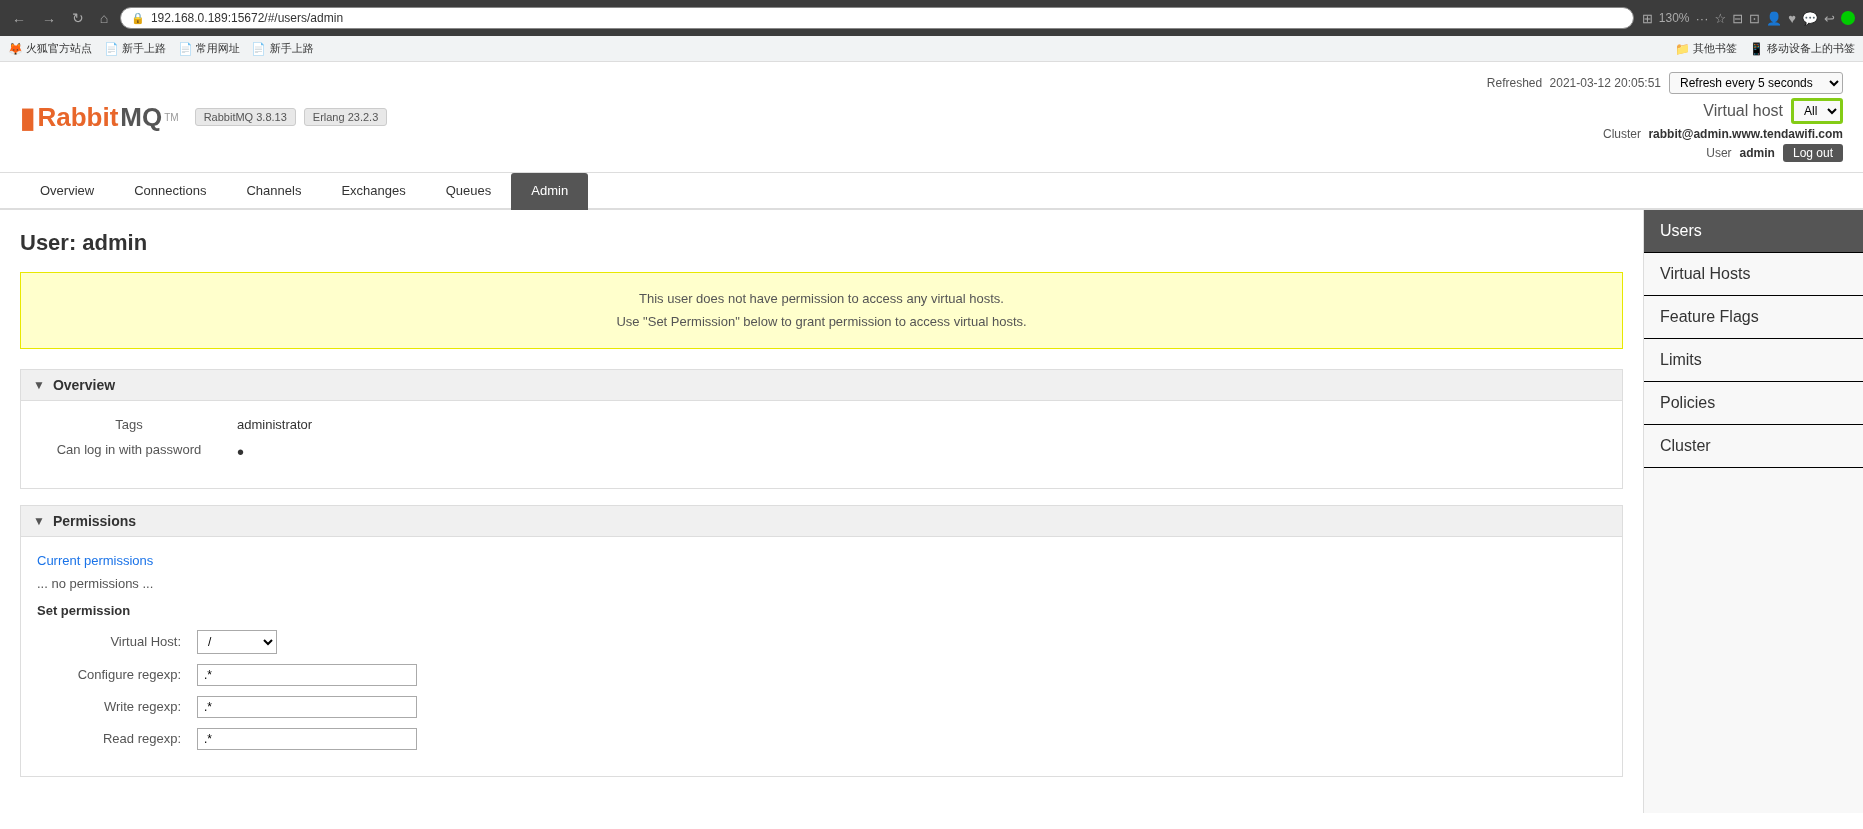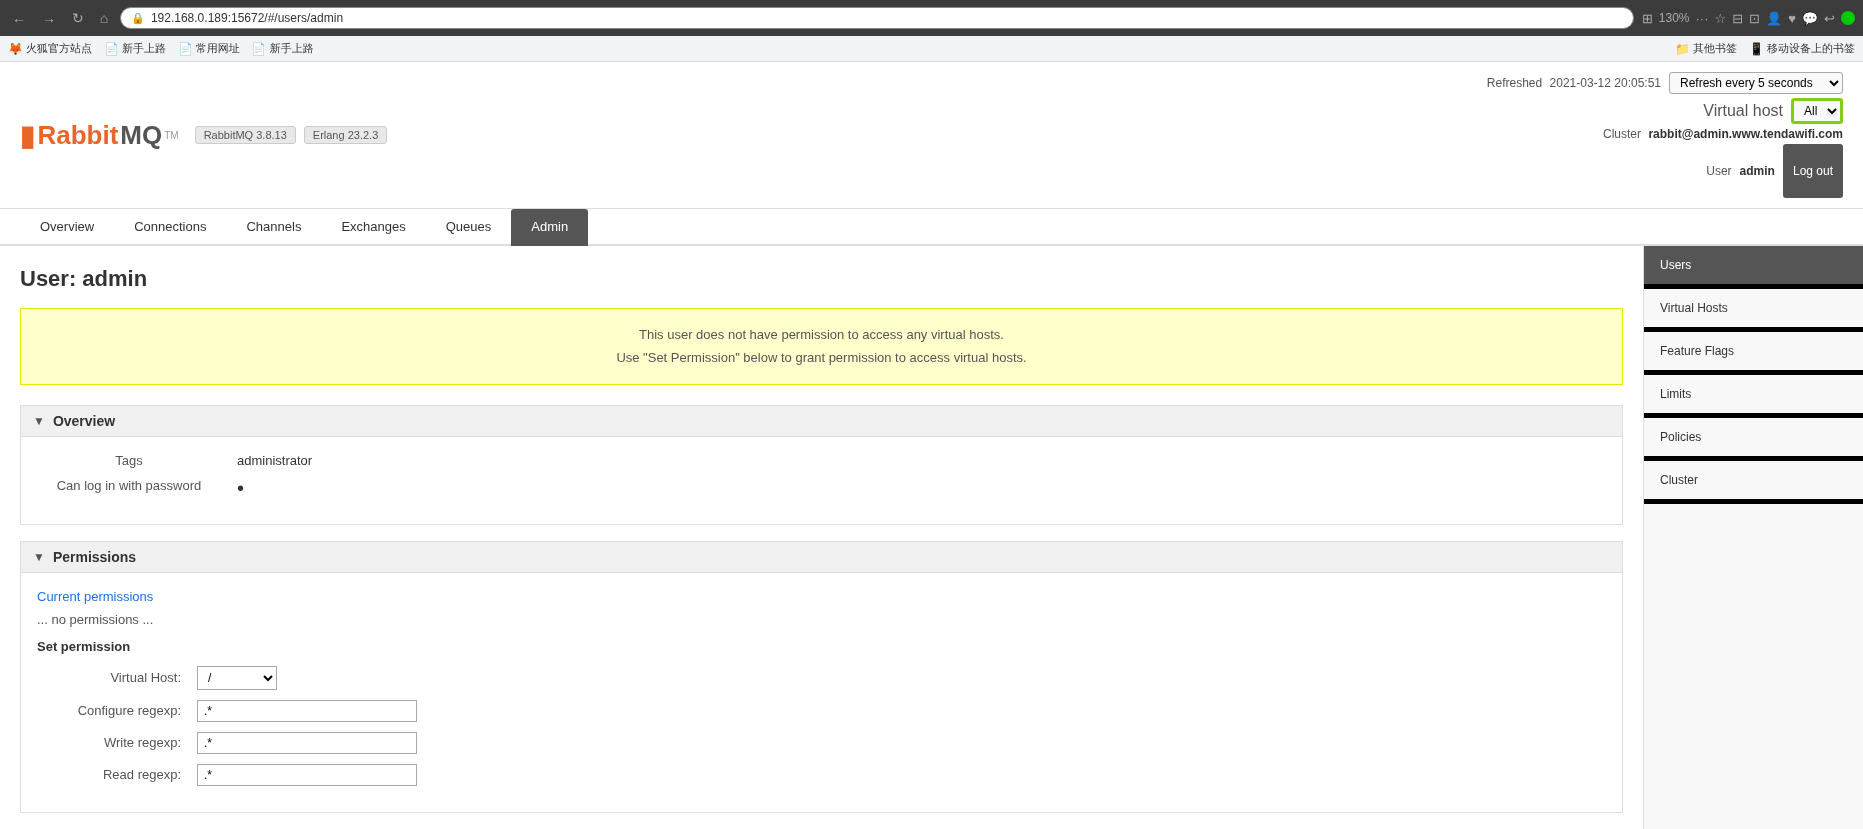--- a/index.html
+++ b/index.html
@@ -94,21 +94,21 @@
     .cluster-row { font-size: 12px; color: #555; text-align: right; margin-bottom: 3px; }
     .cluster-value { color: #333; font-weight: bold; }
     .user-row { display: flex; align-items: center; justify-content: flex-end; gap: 8px; }
     .user-label { font-size: 12px; color: #555; }
     .user-name { font-size: 12px; font-weight: bold; color: #333; }
     .logout-btn {
       background: #555;
       color: #fff;
       border: none;
       border-radius: 3px;
-      padding: 20px 10px;
+      padding: 2px 10px;
       font-size: 12px;
       cursor: pointer;
     }
 
     
     .nav-tabs {
       background: #fff;
       border-bottom: 2px solid #ddd;
       display: flex;
       align-items: center;
@@ -207,24 +207,24 @@
 
     
     .sidebar {
       width: 220px;
       background: #f8f8f8;
       border-left: 1px solid #ddd;
       flex-shrink: 0;
     }
     .sidebar-item {
       padding: 12px 16px;
-      font-size: 12px;
+      font-size: 16px;
       color: #333;
       cursor: pointer;
-      border-bottom: 5px solid #000000;
+      border-bottom: 1px solid #000000;
     }
     .sidebar-item.active {
       background: #555;
       color: #fff;
     }
 
     .section-wrapper { margin-bottom: 0; }
   </style>
 </head>
 <body>

